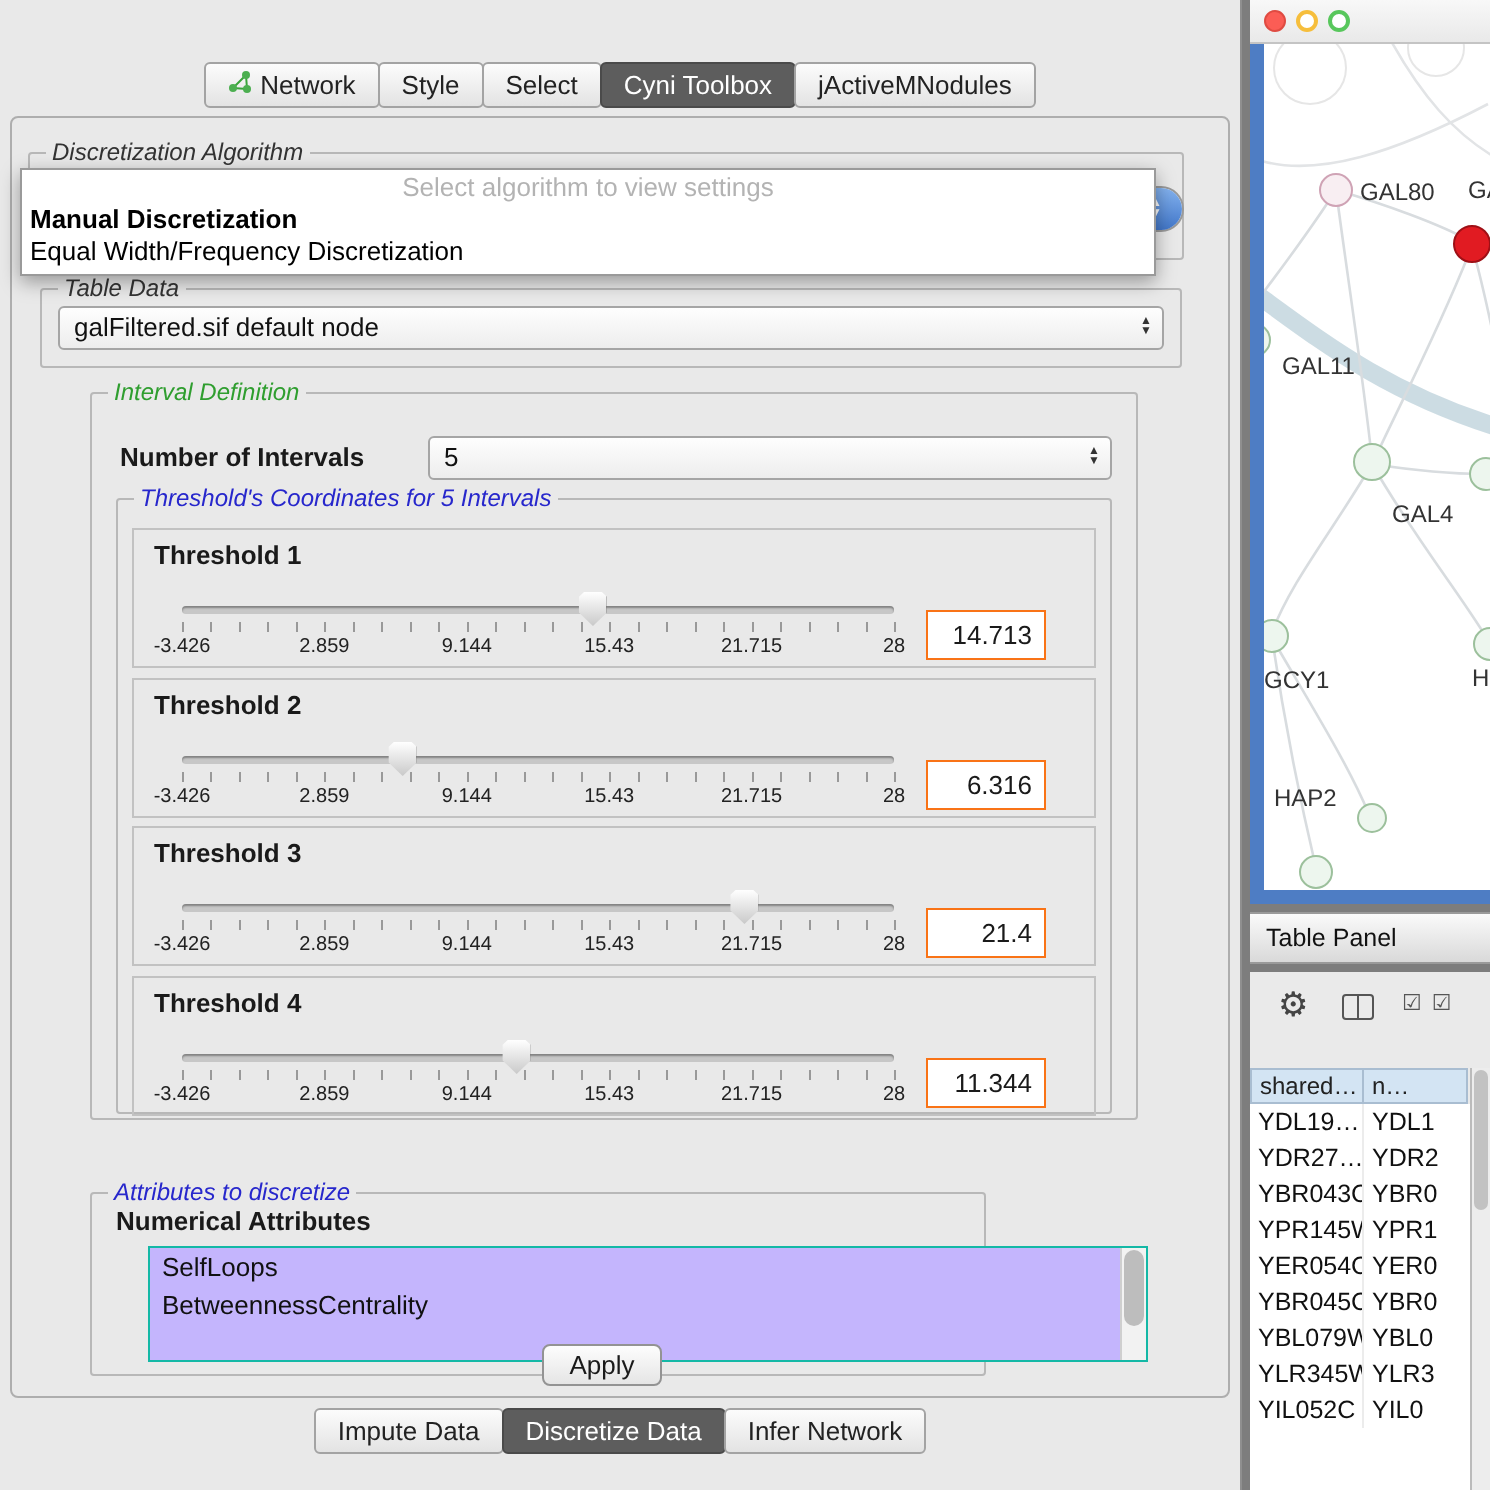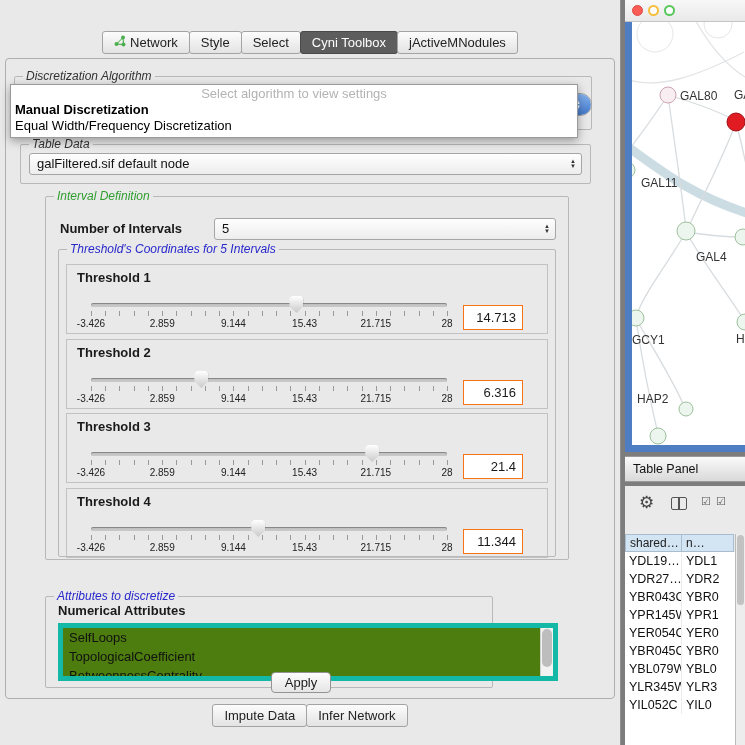--- a/index.html
+++ b/index.html
@@ -72,22 +72,22 @@
                   background:repeating-linear-gradient(to right,#999 0 1px,transparent 1px 14.24px); }
   .slider-tick-labels { position:absolute; left:0; top:23px; width:100%; height:12px; }
   .slider-tick-labels span { position:absolute; transform:translateX(-50%);
                              font-size:10px; color:#222; white-space:nowrap; }
   .slider-value { position:absolute; left:396px; top:40px; width:60px; height:25px;
                   background:#fff; border:1px solid #f97316; font-size:13px;
                   text-align:right; line-height:23px; padding-right:6px; }
 
   
   .attr-label { position:absolute; left:12px; top:6px; font-weight:bold; font-size:13px; }
-  .attr-list { position:absolute; left:12px; top:26px; width:500px; height:58px;
-               background:#4d7c0f; border:5px solid #14b8a6; overflow:hidden; }
+  .attr-list { position:absolute; left:28px; top:26px; width:500px; height:58px;
+               background:#c4b5fd; border:1px solid #14b8a6; overflow:hidden; }
   .list-item { font-size:13px; line-height:19px; padding:0 6px; color:#111; white-space:nowrap; }
   .attr-scrollbar { position:absolute; right:0; top:0; width:13px; height:100%;
                     background:#f2f2f2; border-left:1px solid #cfcfcf; }
   .attr-scroll-thumb { position:absolute; right:1px; top:1px; width:10px; height:38px;
                        background:#bdbdbd; border-radius:5px; }
 
   .apply-btn { position:absolute; left:271px; top:672px; width:60px; height:21px;
                background:linear-gradient(#fdfdfd,#e5e5e5); border:1px solid #939393;
                border-radius:4px; font-size:13px; text-align:center; line-height:19px; }
 
@@ -272,30 +272,32 @@
   </div>
 
   <div class="group" style="left:45px; top:576px; width:448px; height:92px;margin-top:20px;">
     <span class="legend blue">Attributes to discretize</span>
     <div class="attr-label">Numerical Attributes</div>
     <div class="attr-list">
       <div class="attr-scrollbar">
         <div class="attr-scroll-thumb"></div>
       </div>
     <div class="list-item">SelfLoops</div>
-        <div class="list-item">TopologicalCoefficient</div>
         <div class="list-item">BetweennessCentrality</div>
       </div>
   </div>
 
   <div class="apply-btn">Apply</div>
 
   <div class="tabrow bottom">
     <div class="tab">
         <span>Impute Data</span>
+      </div>
+    <div class="tab selected">
+        <span>Discretize Data</span>
       </div>
     <div class="tab">
         <span>Infer Network</span>
       </div>
   </div>
 </div>
 
 <div class="net-window">
   <div class="net-titlebar">
     <span class="tl red"></span>

